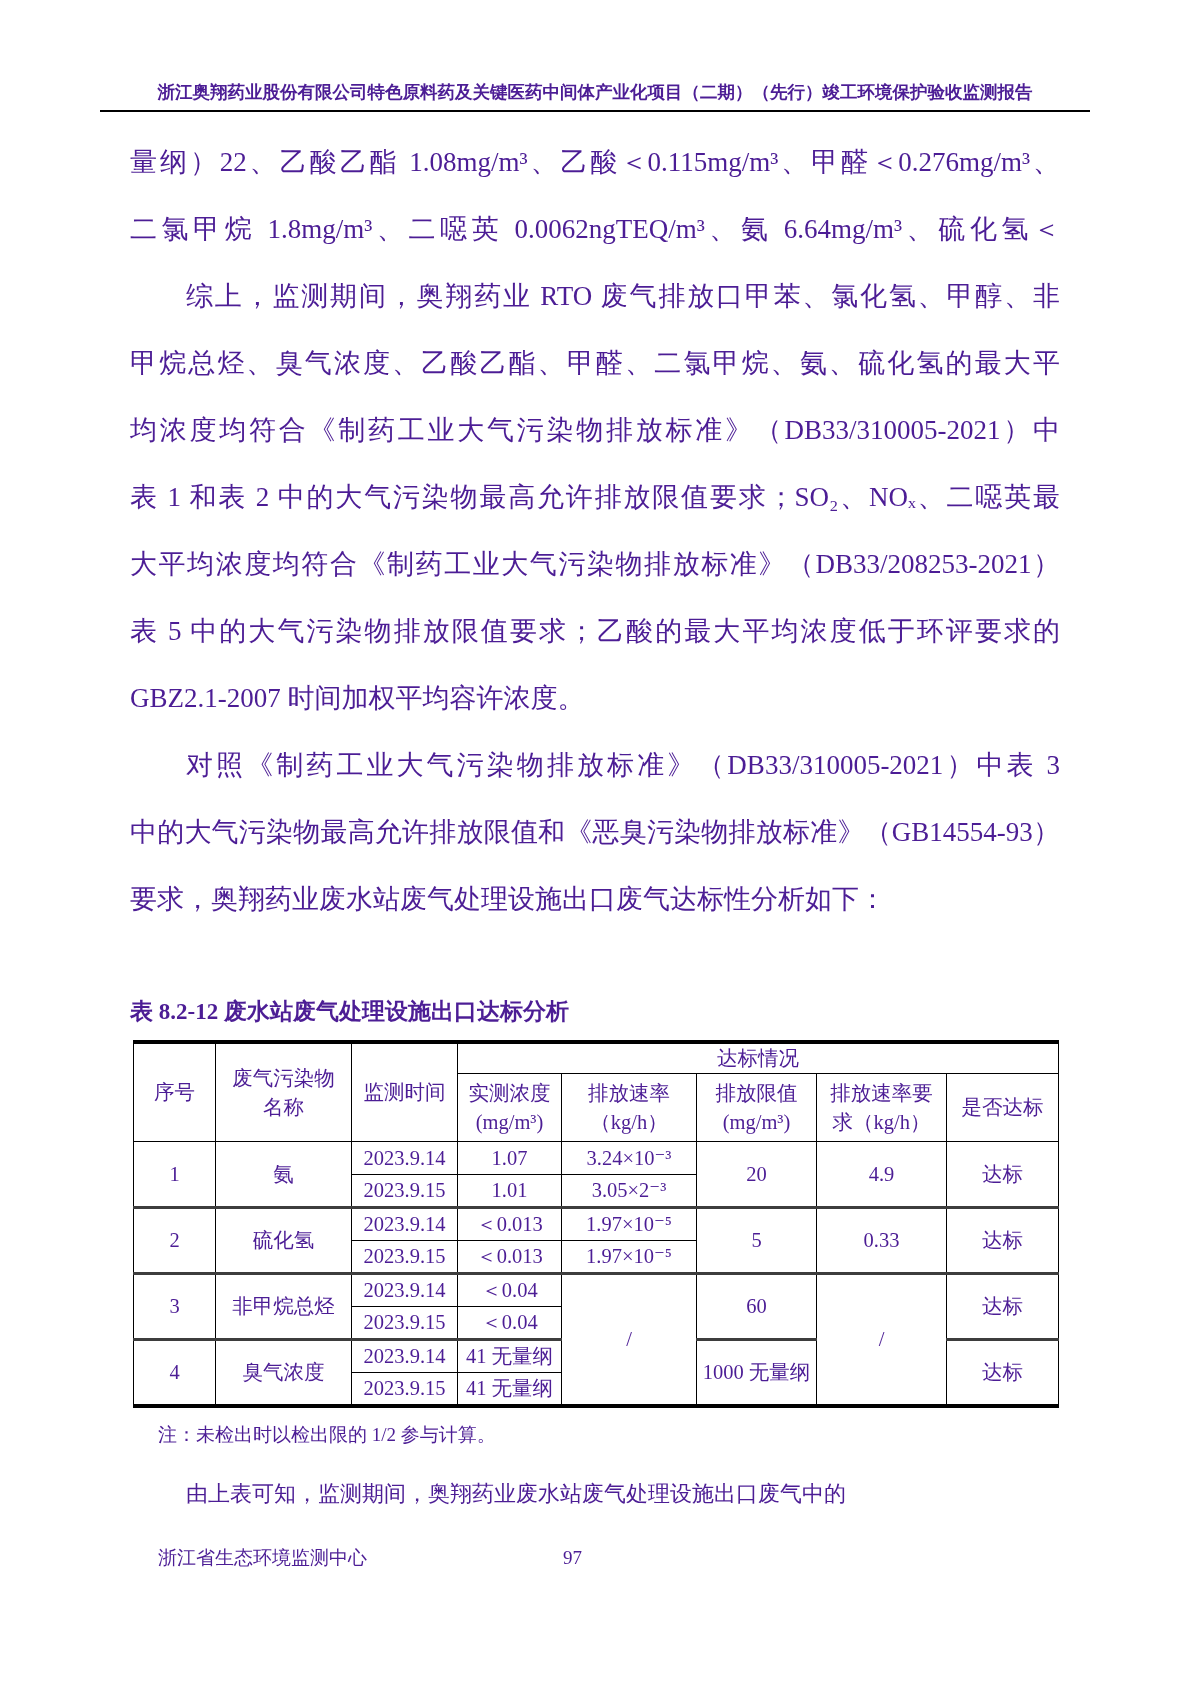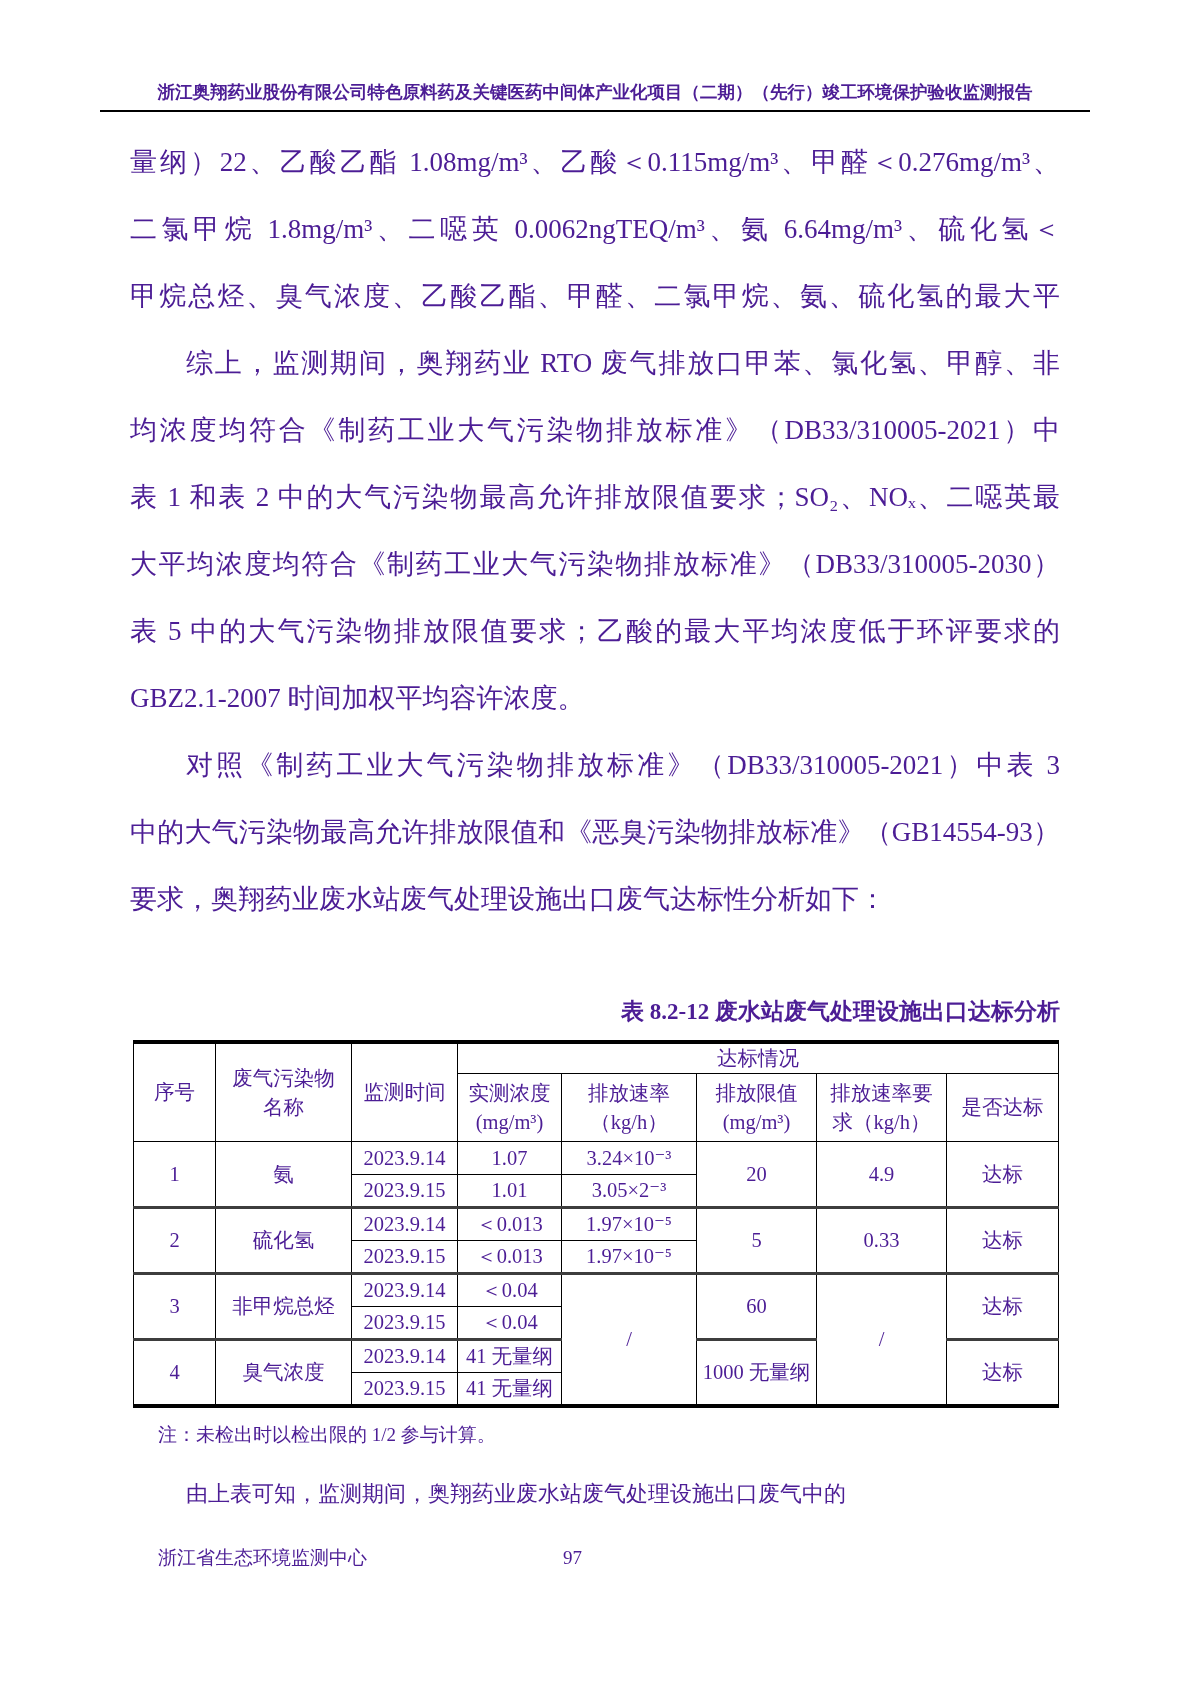--- a/index.html
+++ b/index.html
@@ -28,21 +28,21 @@
   .bl{
     height:67px;line-height:67px;
     text-align:justify;text-align-last:justify;
     white-space:nowrap;
   }
   .bl.last{text-align-last:left;}
   .bl.ind{text-indent:56px;}
   
   .table-title{
     position:absolute;top:997px;left:130px;width:930px;
-    text-align:right;font-weight:bold;font-size:23px;line-height:30px;
+    text-align:left;font-weight:bold;font-size:23px;line-height:30px;
   }
   table.data-table{
     position:absolute;top:1040px;left:133px;width:925px;
     border-collapse:collapse;table-layout:fixed;
     font-size:20.5px;
     border-top:4px solid #000;
     border-bottom:4px solid #000;
   }
   .data-table th,.data-table td{
     border:1px solid #000;
@@ -82,25 +82,25 @@
 <div class="page">
 
   <div class="doc-header">
     <span>浙江奥翔药业股份有限公司特色原料药及关键医药中间体产业化项目（二期）（先行）竣工环境保护验收监测报告</span>
   </div>
 
   <div class="content">
     <div class="bl">量纲）22、乙酸乙酯 1.08mg/m³、乙酸＜0.115mg/m³、甲醛＜0.276mg/m³、</div>
     <div class="bl">二氯甲烷 1.8mg/m³、二噁英 0.0062ngTEQ/m³、氨 6.64mg/m³、硫化氢＜</div>
 
+    <div class="bl ind">综上，监测期间，奥翔药业 RTO 废气排放口甲苯、氯化氢、甲醇、非</div>
     <div class="bl">甲烷总烃、臭气浓度、乙酸乙酯、甲醛、二氯甲烷、氨、硫化氢的最大平</div>
-    <div class="bl ind">综上，监测期间，奥翔药业 RTO 废气排放口甲苯、氯化氢、甲醇、非</div>
     <div class="bl">均浓度均符合《制药工业大气污染物排放标准》（DB33/310005-2021）中</div>
     <div class="bl">表 1 和表 2 中的大气污染物最高允许排放限值要求；SO₂、NOₓ、二噁英最</div>
-    <div class="bl">大平均浓度均符合《制药工业大气污染物排放标准》（DB33/310005-2030）</div>
+    <div class="bl">大平均浓度均符合《制药工业大气污染物排放标准》（DB33/208253-2021）</div>
     <div class="bl">表 5 中的大气污染物排放限值要求；乙酸的最大平均浓度低于环评要求的</div>
     <div class="bl last">GBZ2.1-2007 时间加权平均容许浓度。</div>
 
     <div class="bl ind">对照《制药工业大气污染物排放标准》（DB33/310005-2021）中表 3</div>
     <div class="bl">中的大气污染物最高允许排放限值和《恶臭污染物排放标准》（GB14554-93）</div>
     <div class="bl last">要求，奥翔药业废水站废气处理设施出口废气达标性分析如下：</div>
   </div>
 
   <div class="table-title">表 8.2-12 废水站废气处理设施出口达标分析</div>
 

